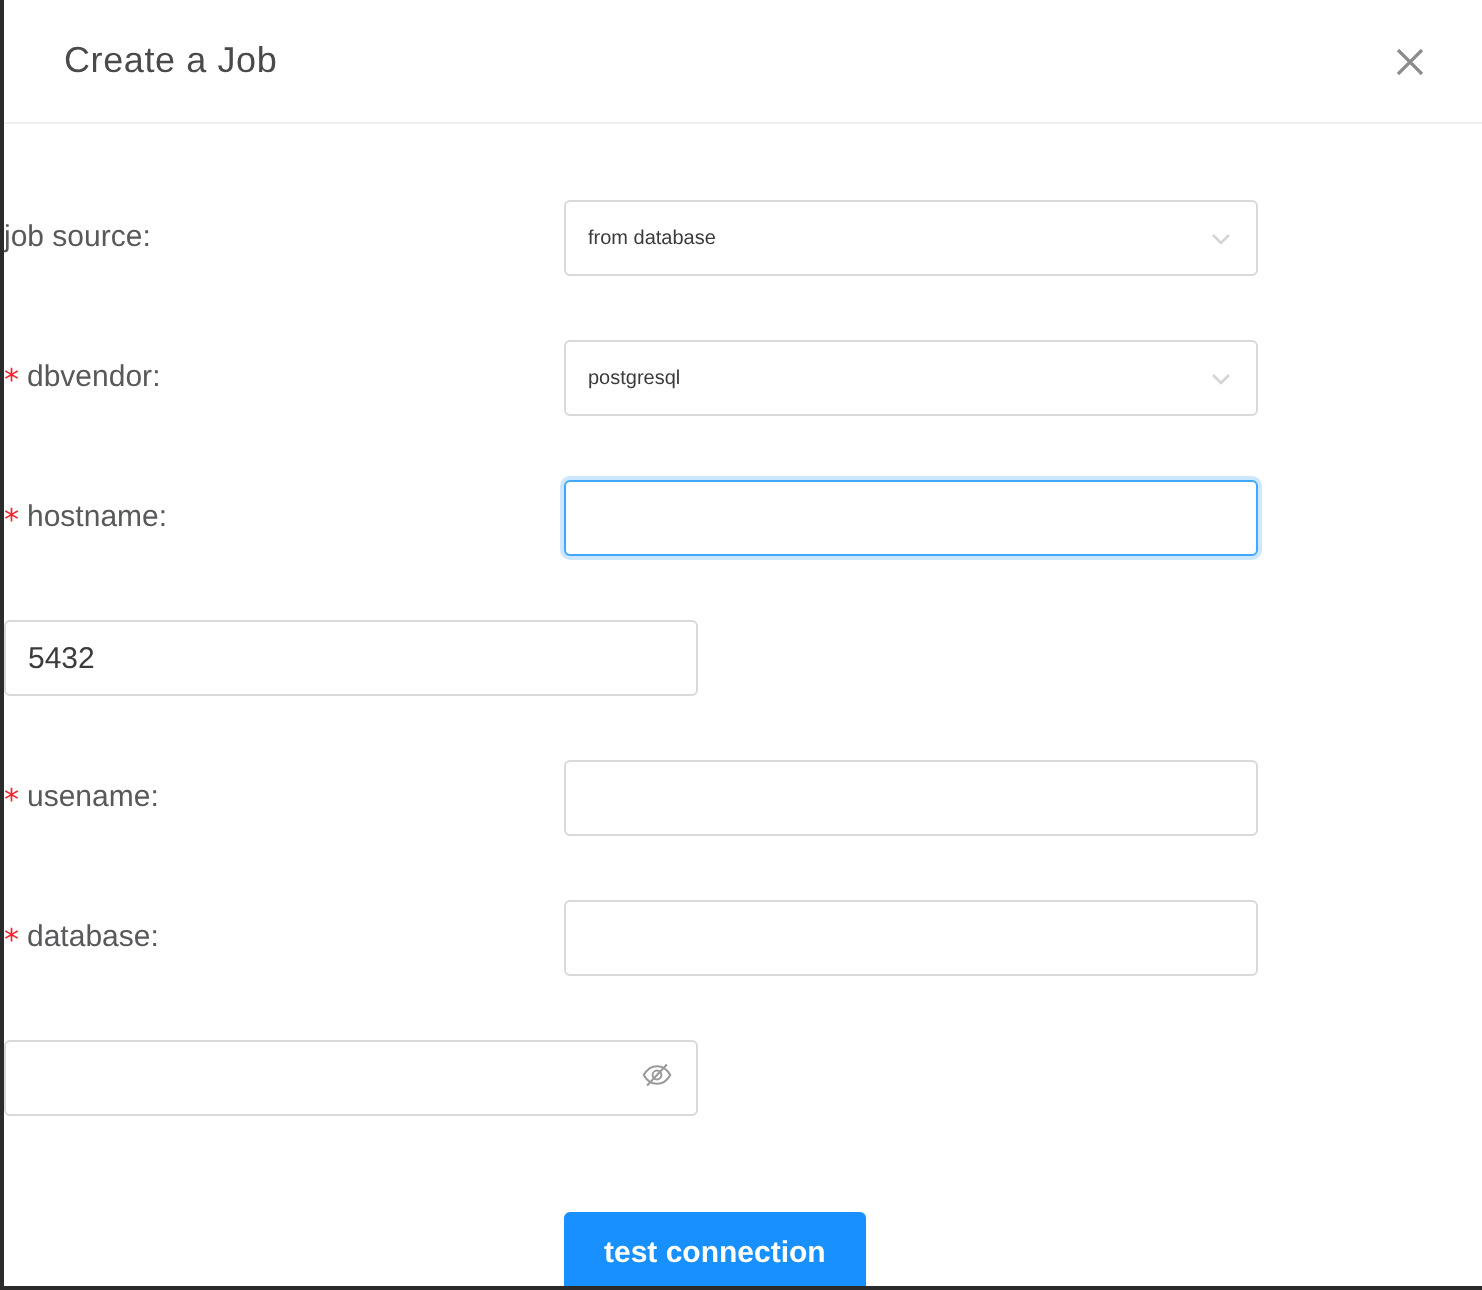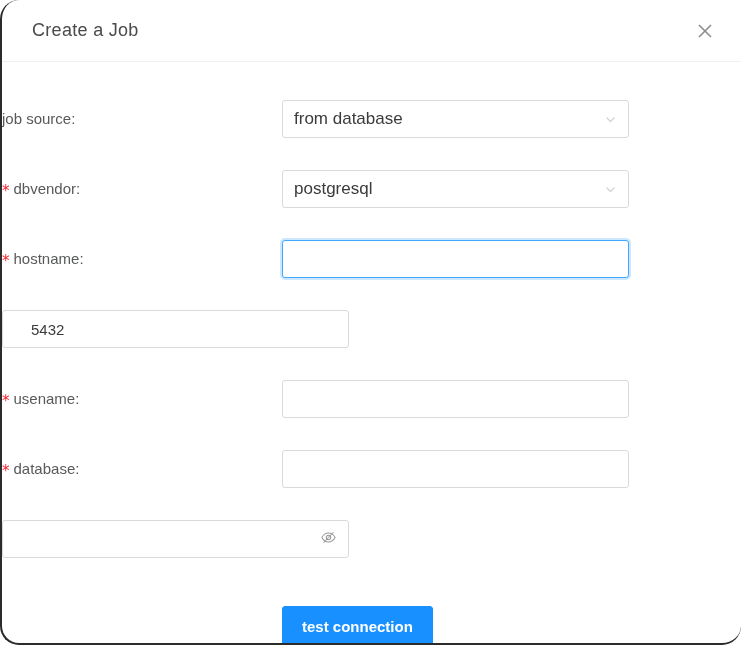--- a/index.html
+++ b/index.html
@@ -13,21 +13,20 @@
     -webkit-font-smoothing: antialiased;
   }
   .modal {
     position: relative;
     width: 741px;
     height: 645px;
     background: #ffffff;
     border-left: 2px solid #2b2b2b;
     border-bottom: 2px solid #2b2b2b;
     overflow: hidden;
-    border-radius: 19px;
   }
 
   
   .modal-header {
     position: relative;
     height: 62px;
     border-bottom: 1px solid #f0f0f0;
     display: flex;
     align-items: center;
   }
@@ -107,26 +106,25 @@
   .field input {
     border: none;
     outline: none;
     background: transparent;
     width: 100%;
     height: 100%;
     font-family: "Liberation Sans", sans-serif;
     font-size: 15px;
     color: #3b3b3b;
     padding: 0;
-    margin-left: 17px;
   }
   .field input::placeholder { color: #bfbfbf; }
   .select-value {
     flex: 1;
-    font-size: 17px;
+    font-size: 10px;
     color: #3b3b3b;
     overflow: hidden;
     white-space: nowrap;
   }
   .chevron {
     flex: 0 0 auto;
     display: flex;
     align-items: center;
     margin-left: 6px;
   }

